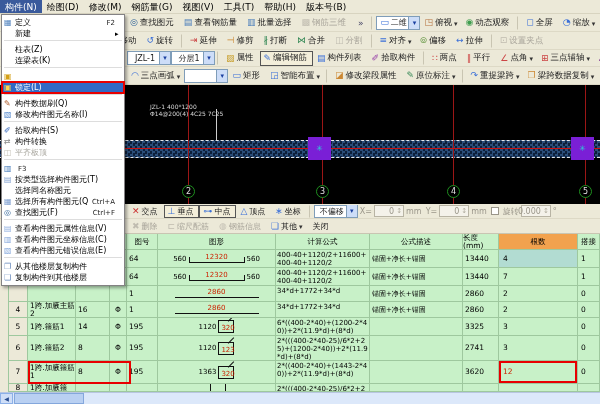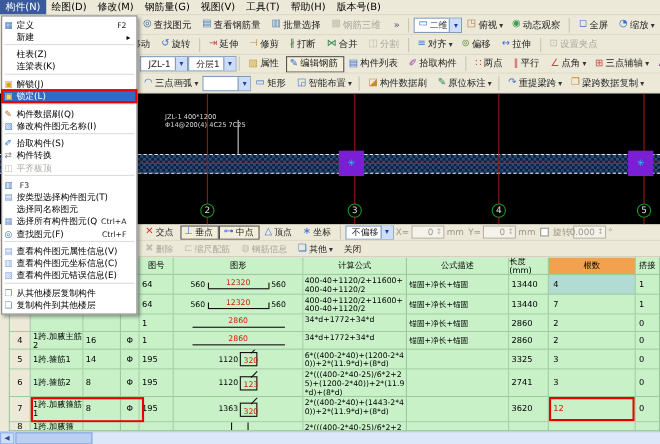--- a/index.html
+++ b/index.html
@@ -457,21 +457,21 @@
       </span>
 
       <span class="titem sep">
         
         
         
       </span>
 
       <span class="titem">
         <span class="ticon" style="color: rgb(204, 136, 51);">◪</span>
-        <span class="tlabel">构件数据刷</span>
+        <span class="tlabel">修改梁段属性</span>
         <span class="tarrow"></span>
       </span>
 
       <span class="titem dropdown">
         <span class="ticon" style="color: rgb(51, 136, 85);">✎</span>
         <span class="tlabel">原位标注</span>
         <span class="tarrow"></span>
       </span>
 
       <span class="titem sep">
@@ -837,21 +837,20 @@
 
       <div class="mi sep">
         
         
         
         
       </div>
 
       <div class="mi">
         <span class="mico" style="color: rgb(212, 160, 23);">▣</span>
-        <span class="mlabel">解锁(J)</span>
         <span class="mshort"></span>
         <span class="marrow"></span>
       </div>
 
       <div class="mi selected boxed">
         <span class="mico" style="color: rgb(255, 211, 77);">▣</span>
         <span class="mlabel">锁定(L)</span>
         <span class="mshort"></span>
         <span class="marrow"></span>
       </div>

